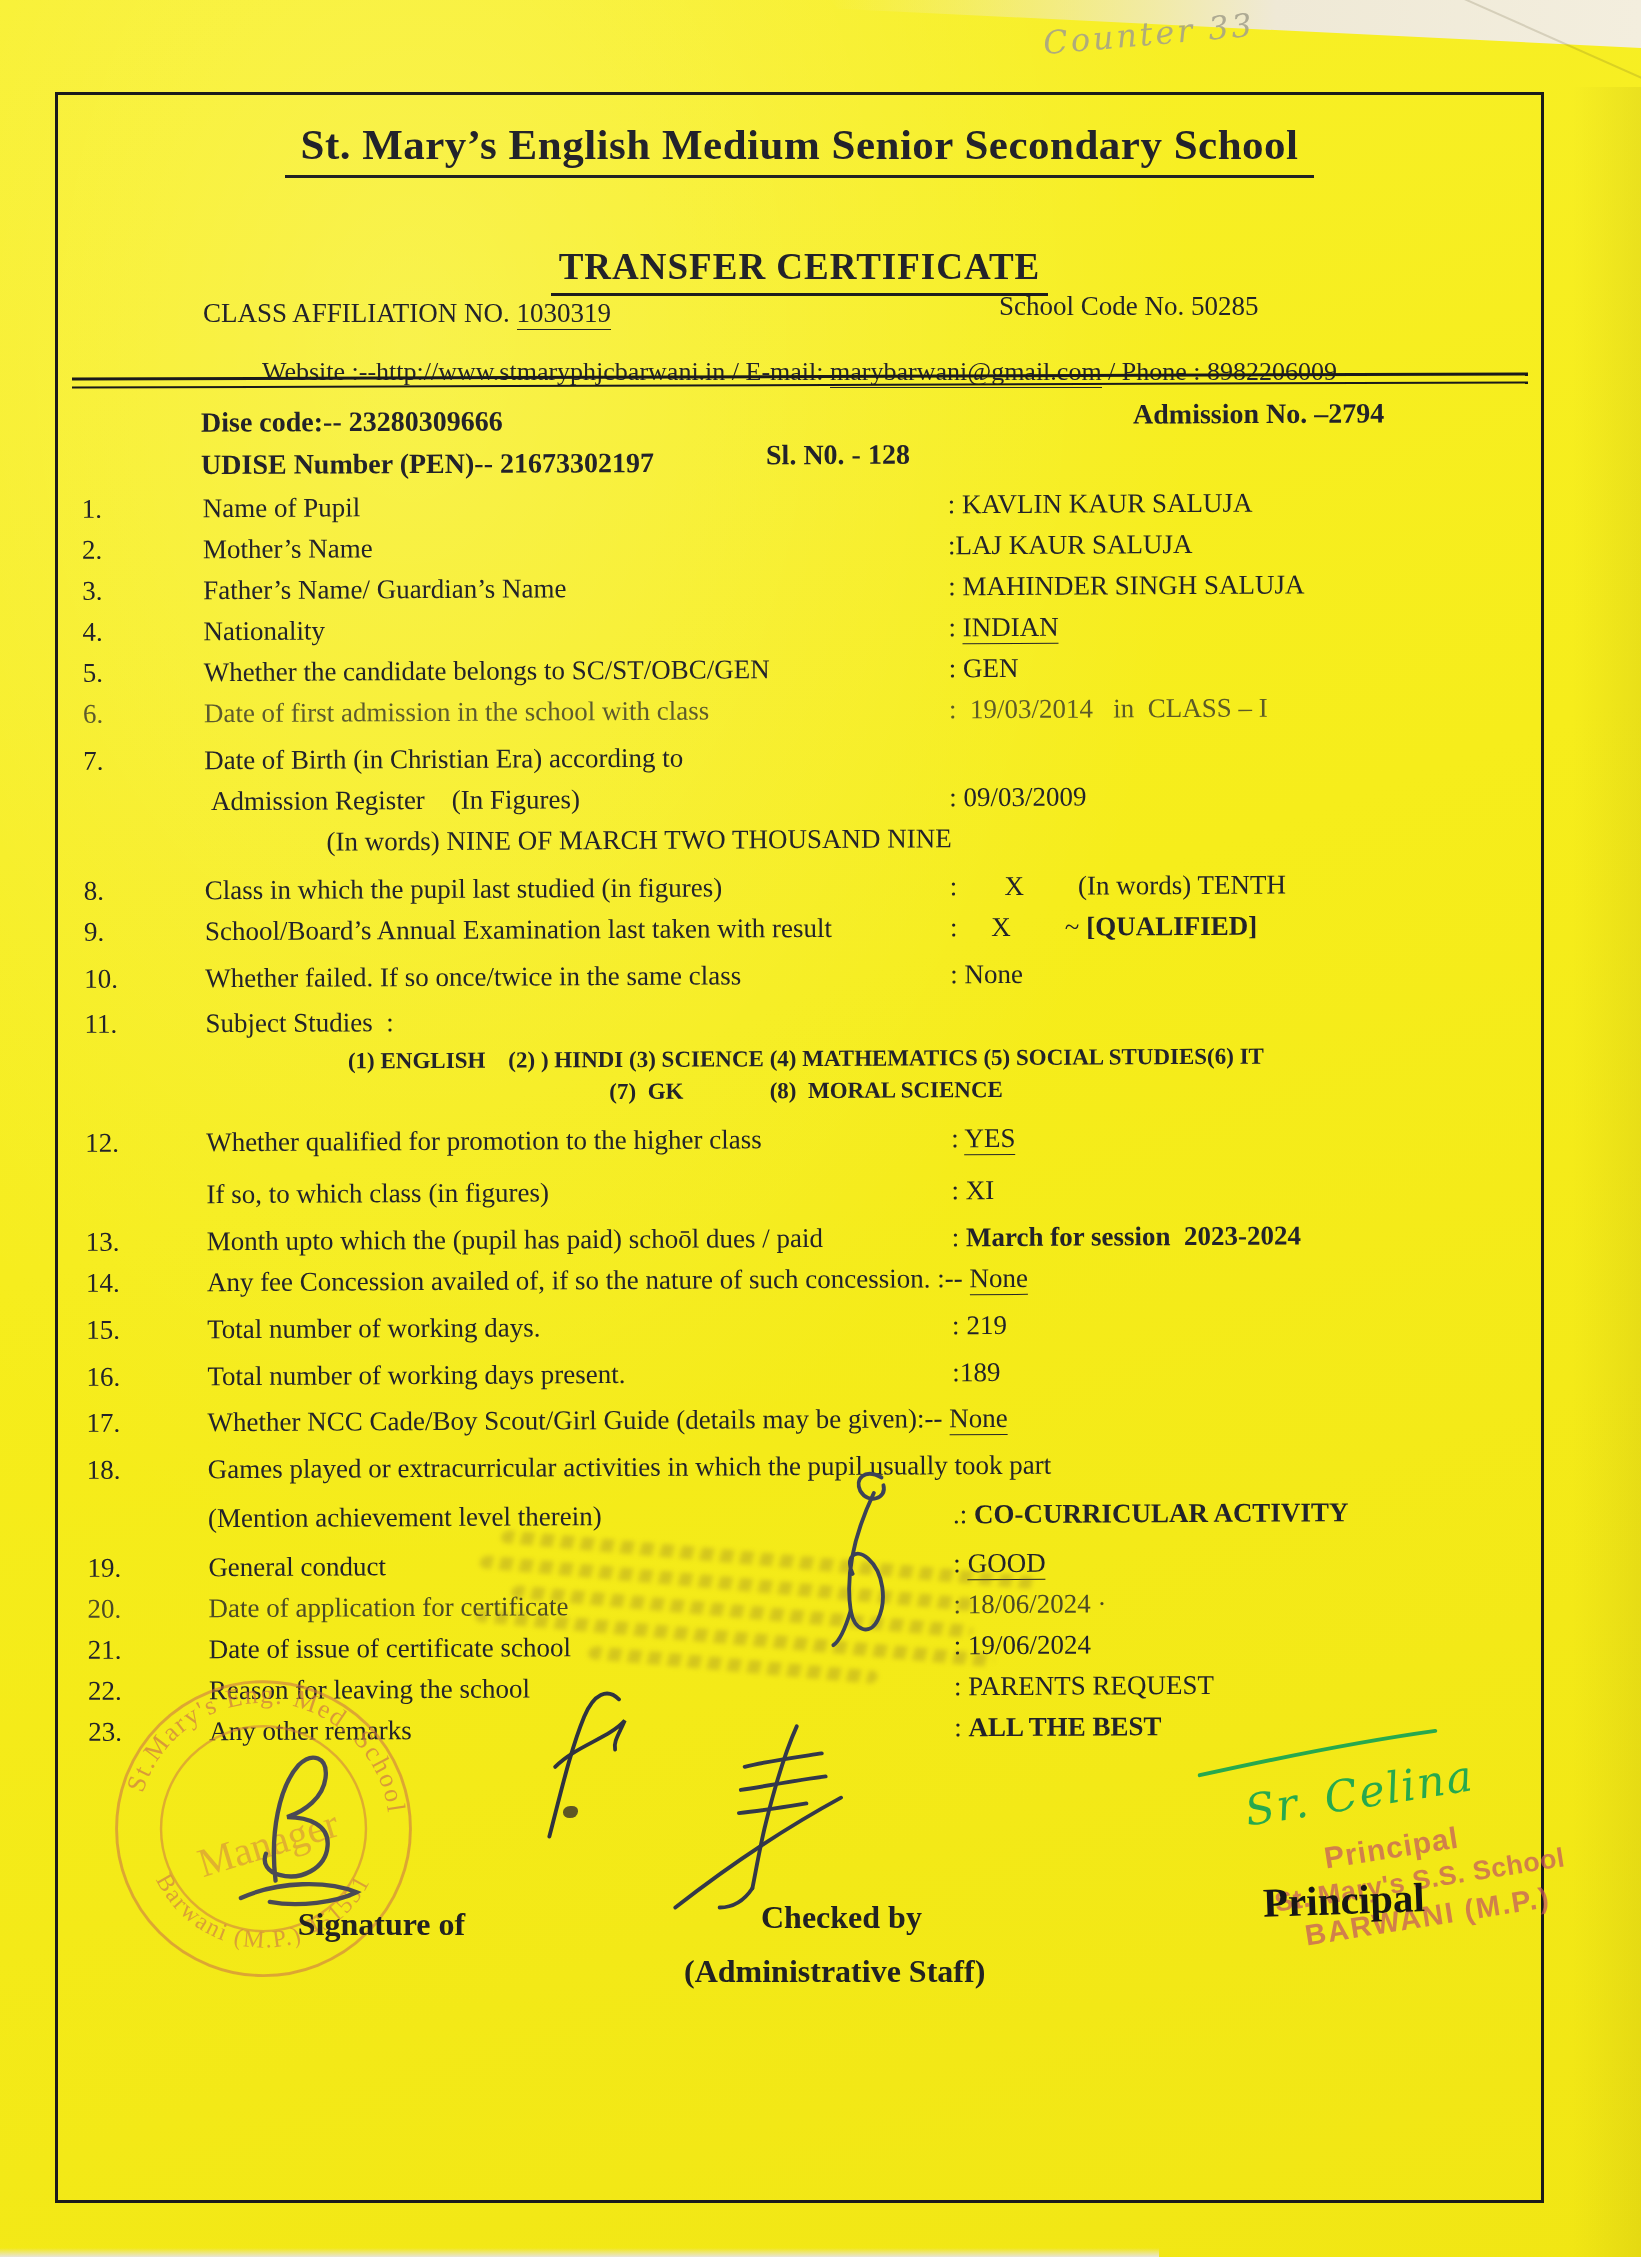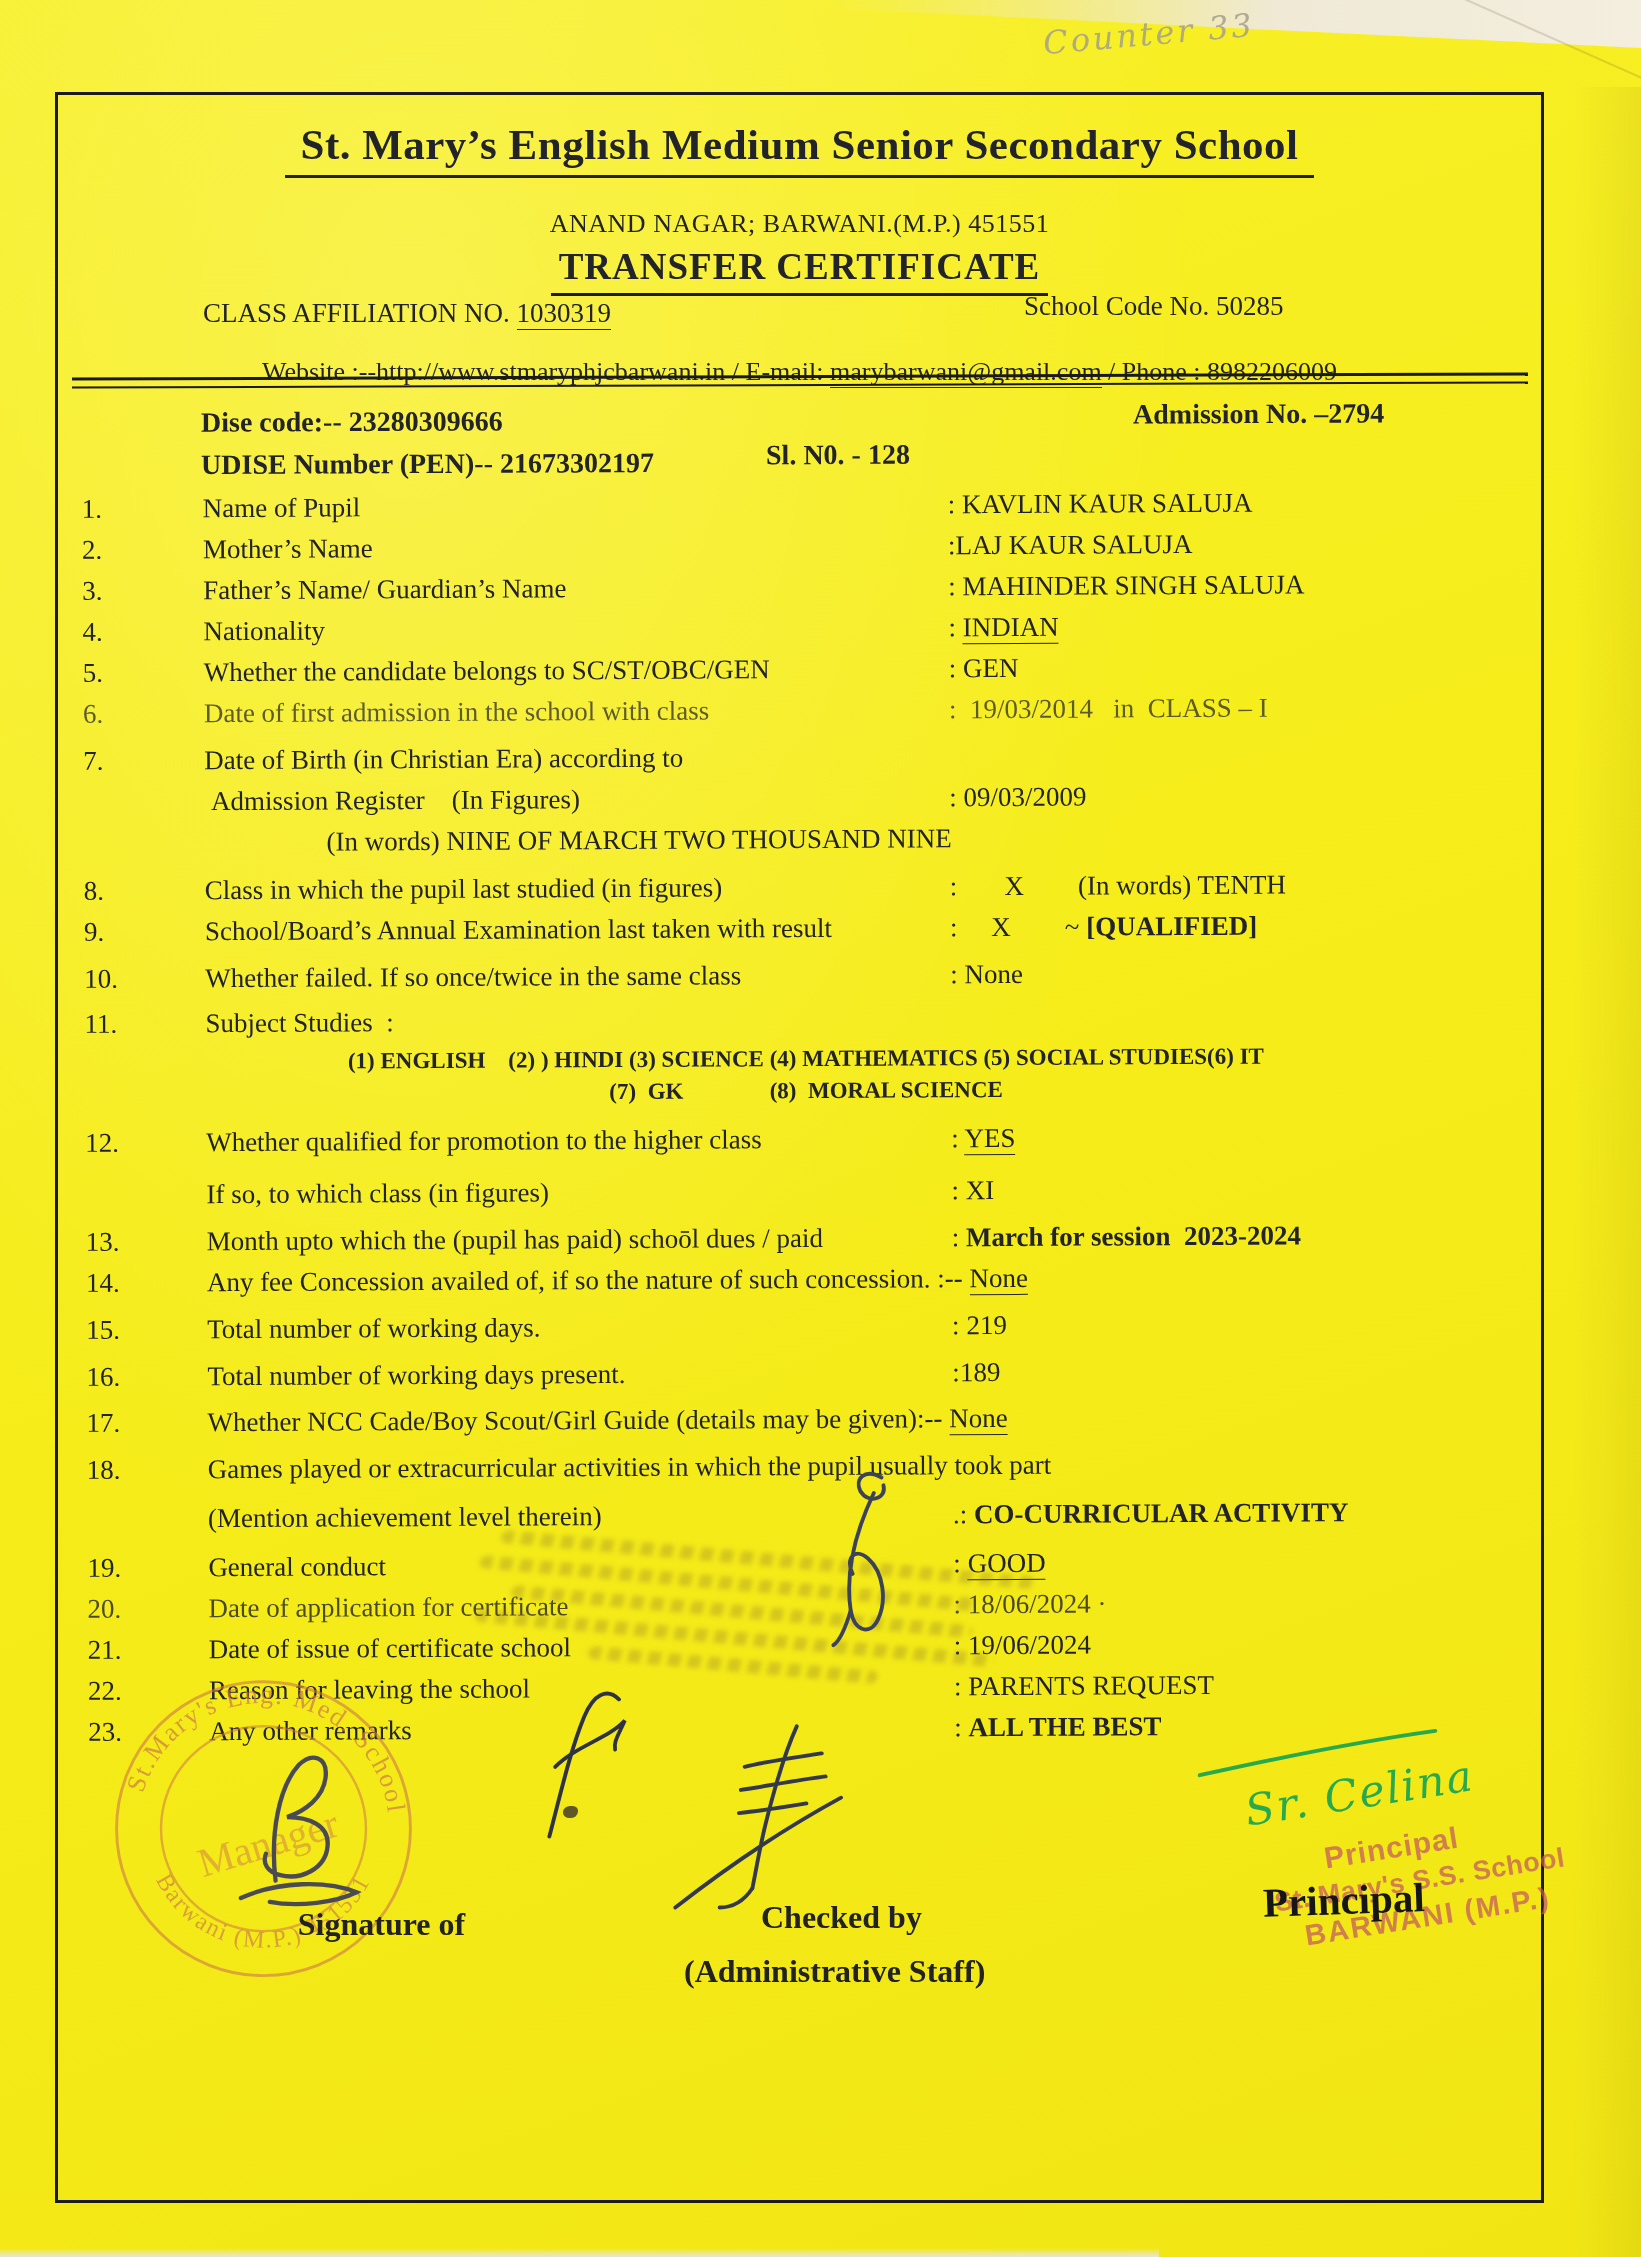--- a/index.html
+++ b/index.html
@@ -34,21 +34,21 @@
 
   
   .school-name{left:0;right:0;top:25px;text-align:center;}
   .school-name span{display:inline-block;font-size:43px;font-weight:bold;letter-spacing:0.5px;
     border-bottom:3.9px solid #222;padding:0 15.4px 5.8px 15.4px;}
   .address{left:0;right:0;top:114px;text-align:center;font-size:26px;letter-spacing:0.5px;}
   .tc-title{left:0;right:0;top:150px;text-align:center;}
   .tc-title span{display:inline-block;font-size:37px;font-weight:bold;letter-spacing:1px;
     border-bottom:3.9px solid #1d1d1d;padding:0 7.7px 4.8px 7.7px;}
   .cbse-line{left:145px;top:203px;font-size:27px;}
-  .school-code{left:941px;top:196px;font-size:27px;margin-left:25px;}
+  .school-code{left:941px;top:196px;font-size:27px;}
   .website-line{left:0;right:0;top:239px;text-align:center;font-size:26px;margin-top:23px;}
   .rule{left:13.5px;right:13.5px;height:2.9px;background:#1a1a1a;transform:rotate(-.2deg);}
   .rule.r1{top:280px;} .rule.r2{top:289px;height:1.9px;}
 
   
   .meta{font-weight:bold;font-size:28px;transform:rotate(-.25deg);}
   .meta.dise{left:143px;top:311px;}
   .meta.slno{left:708px;top:307px;margin-top:37px;}
   .meta.adm{left:1075px;top:303px;}
   .meta.udise{left:143px;top:353px;}
@@ -99,21 +99,20 @@
   <div class="crease"></div>
   <div class="bottom-sliver"></div>
   <div class="right-shade"></div>
   <div class="pencil-note">Counter 33</div>
 
   <div class="frame">
 
     <div class="abs school-name">
       <span>St. Mary’s English Medium Senior Secondary School</span>
     </div>
-    <div class="abs address">ANAND NAGAR; BARWANI.(M.P.) 451551</div>
     <div class="abs tc-title">
       <span>TRANSFER CERTIFICATE</span>
     </div>
     <div class="abs cbse-line"><span>CLASS AFFILIATION NO. </span><span class="u">1030319</span></div>
     <div class="abs school-code">School Code No. 50285</div>
     <div class="abs website-line"><span>Website :--</span><span>http://www.stmaryphjcbarwani.in</span><span> /  E-mail: </span><span class="u">marybarwani@gmail.com</span><span>  /   </span><span>Phone : 8982206009</span></div>
     <div class="abs rule r1"></div>
     <div class="abs rule r2"></div>
 
     <div class="abs meta dise">Dise code:-- 23280309666</div>

